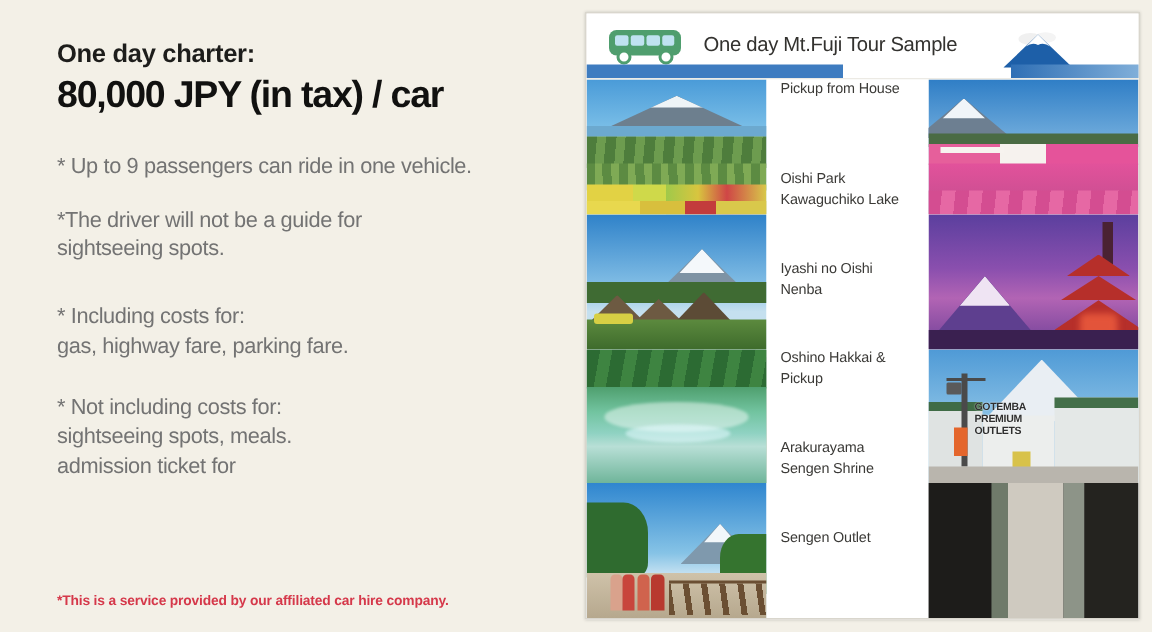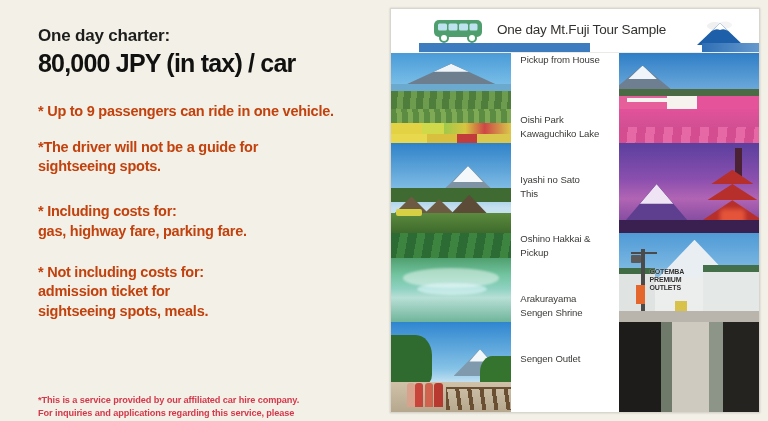--- a/index.html
+++ b/index.html
@@ -18,21 +18,21 @@
   .h-small {
     font-size:17px; font-weight:bold; color:#1d1d1b;
     letter-spacing:-0.2px; line-height:1.2;
   }
   .h-big {
     font-size:25px; font-weight:bold; color:#111110;
     letter-spacing:-0.8px; line-height:1.25; margin-top:2px;
     white-space:nowrap;
   }
   .bullet {
-    font-size:14.5px; font-weight:bold; color:#c2410c;
+    font-size:14.5px; font-weight:normal; color:#737373;
     line-height:1.33; letter-spacing:-0.25px;
   }
   .bullet .b2 { display:block; }
   .gap-a { height:22px; }
   .gap-b { height:17px; }
   .gap-c { height:26px; }
   .gap-d { height:22px; }
 
   #footnote {
     position:absolute; left:38px; top:394px; width:345px;
@@ -41,21 +41,20 @@
     overflow:hidden; height:27px;
   }
 
   
   #right-panel {
     position:absolute; left:390px; top:8px; width:370px; height:405px;
     background:#ffffff;
     border:1px solid #d9d6cd;
     box-shadow:0 0 2px rgba(0,0,0,0.18);
     overflow:hidden;
-    padding-left:28px;
   }
 
   
   #panel-header {
     position:relative; height:44px; background:#ffffff;
     border-bottom:1px solid #eceae4;
   }
   #header-title {
     position:absolute; left:78px; top:13px;
     font-size:13.5px; color:#33322f; letter-spacing:-0.2px;
@@ -283,28 +282,27 @@
 
   <div class="gap-c"></div>
   <div class="bullet">
     <span>* Including costs for:</span>
     <span class="b2">gas, highway fare, parking fare.</span>
   </div>
 
   <div class="gap-d"></div>
   <div class="bullet">
     <span>* Not including costs for:</span>
+    <span class="b2">sightseeing spots, meals.</span>
     <span class="b2">admission ticket for</span>
-    <span class="b2">sightseeing spots, meals.</span>
   </div>
 </div>
 
 <div id="footnote">
   <div>*This is a service provided by our affiliated car hire company.</div>
-  <div>For inquiries and applications regarding this service, please</div>
 </div>
 
 <div id="right-panel">
 
   <div id="panel-header">
 
     <span id="van-icon">
       <svg width="56" height="28" viewBox="0 0 56 28">
         <rect x="3" y="3" width="48" height="17" rx="5" fill="#4f9e6e"></rect>
         <rect x="7" y="6.5" width="9" height="7" rx="1.5" fill="#bfe2f0"></rect>
@@ -379,22 +377,22 @@
         <span><span>Pickup from House</span></span>
       </div>
       <div class="label-cell">
         <span>
           <span>Oishi Park</span><br>
           <span>Kawaguchiko Lake</span>
         </span>
       </div>
       <div class="label-cell">
         <span>
-          <span>Iyashi no Sato</span><br>
-          <span>This</span>
+          <span>Iyashi no Oishi</span><br>
+          <span>Nenba</span>
         </span>
       </div>
       <div class="label-cell">
         <span>
           <span>Oshino Hakkai &amp;</span><br>
           <span>Pickup</span>
         </span>
       </div>
       <div class="label-cell">
         <span>

